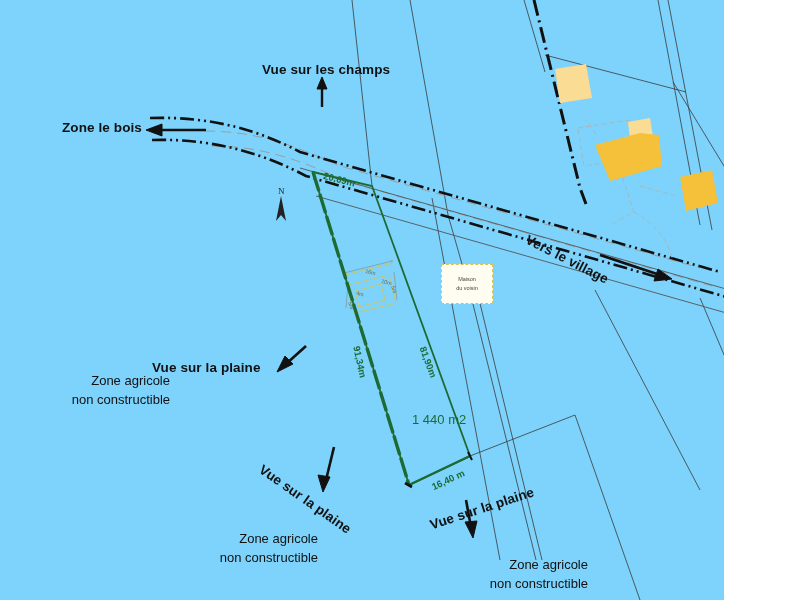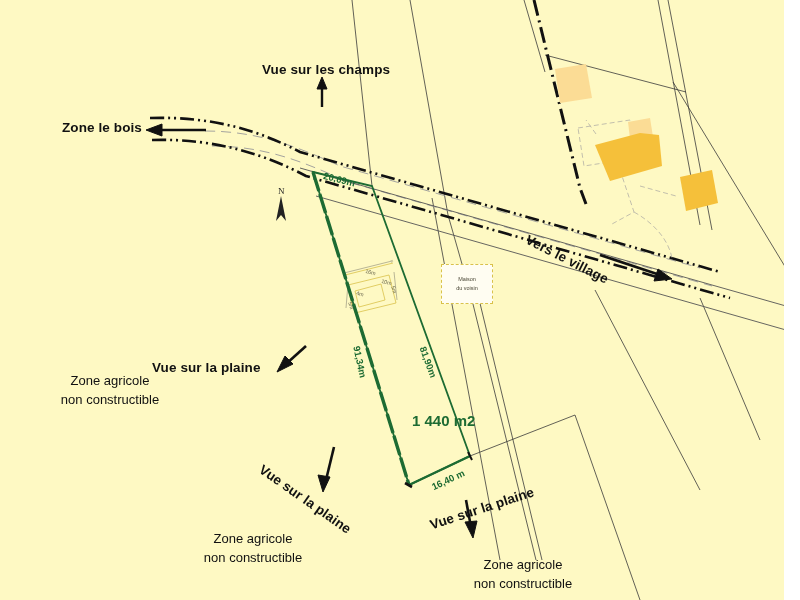--- a/index.html
+++ b/index.html
@@ -3,23 +3,23 @@
 <meta charset="utf-8">
 <title>Plan de terrain</title>
 <style>
   html, body {
     margin: 0;
     padding: 0;
     background: #ffffff;
   }
   #canvas {
     position: relative;
-    width: 784px;
+    width: 724px;
     height: 600px;
-    background: #fef9c3;
+    background: #7dd3fc;
     overflow: hidden;
     font-family: "Liberation Sans", sans-serif;
   }
   #plan-svg {
     position: absolute;
     left: 0;
     top: 0;
     width: 800px;
     height: 600px;
   }
@@ -28,33 +28,33 @@
     white-space: nowrap;
     color: #111111;
   }
   .bold-label {
     font-weight: bold;
     font-size: 13.5px;
     letter-spacing: 0.1px;
   }
   .zone-label {
     font-size: 13px;
-    text-align: center;
+    text-align: right;
     line-height: 1.45;
     white-space: normal;
   }
   .dim-label {
     font-size: 9.5px;
     color: #1d6b33;
     font-weight: bold;
   }
   .area-label {
-    font-size: 15px;
+    font-size: 13px;
     color: #1d6b33;
-    font-weight: bold;
+    font-weight: normal;
   }
   .tiny-dim {
     font-size: 5.5px;
     color: #6e6b50;
   }
   .neighbour-box {
     position: absolute;
     border: 1px dashed #d9c24a;
     background: #fffdf2;
     text-align: center;

